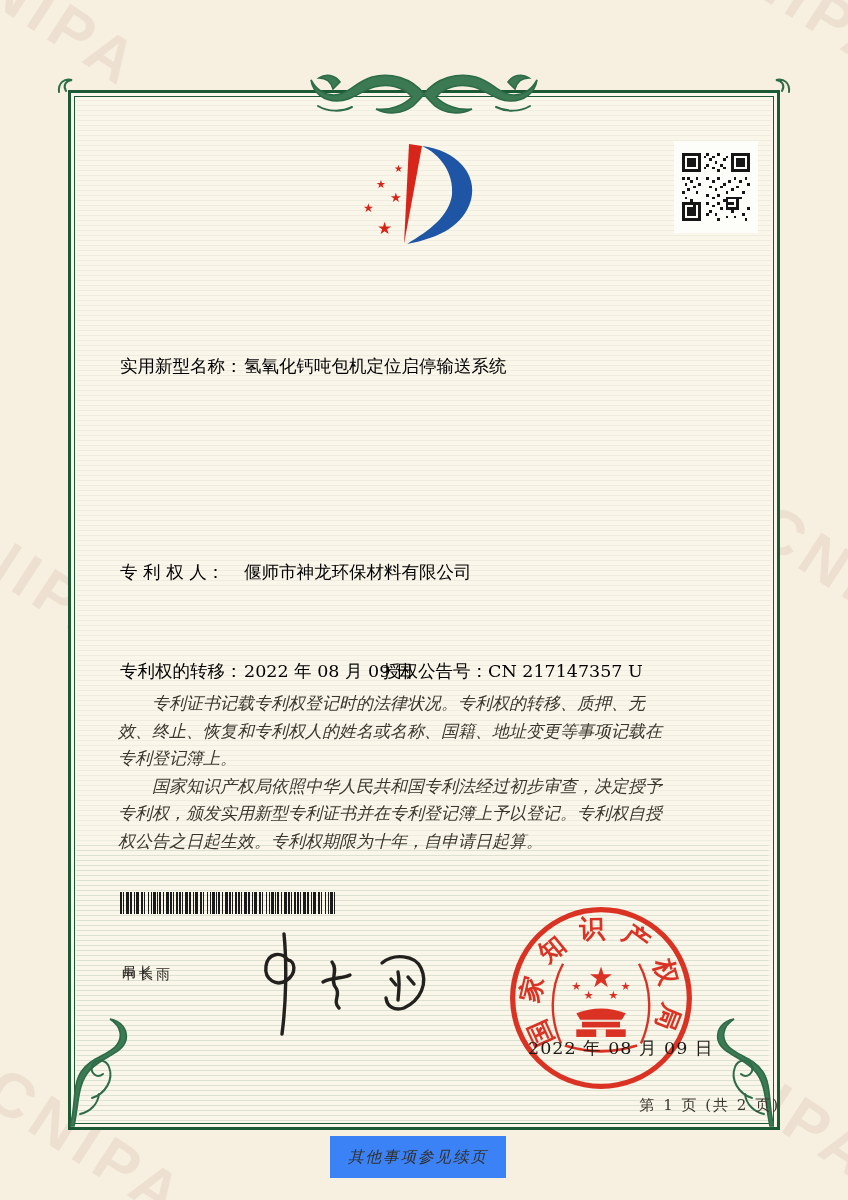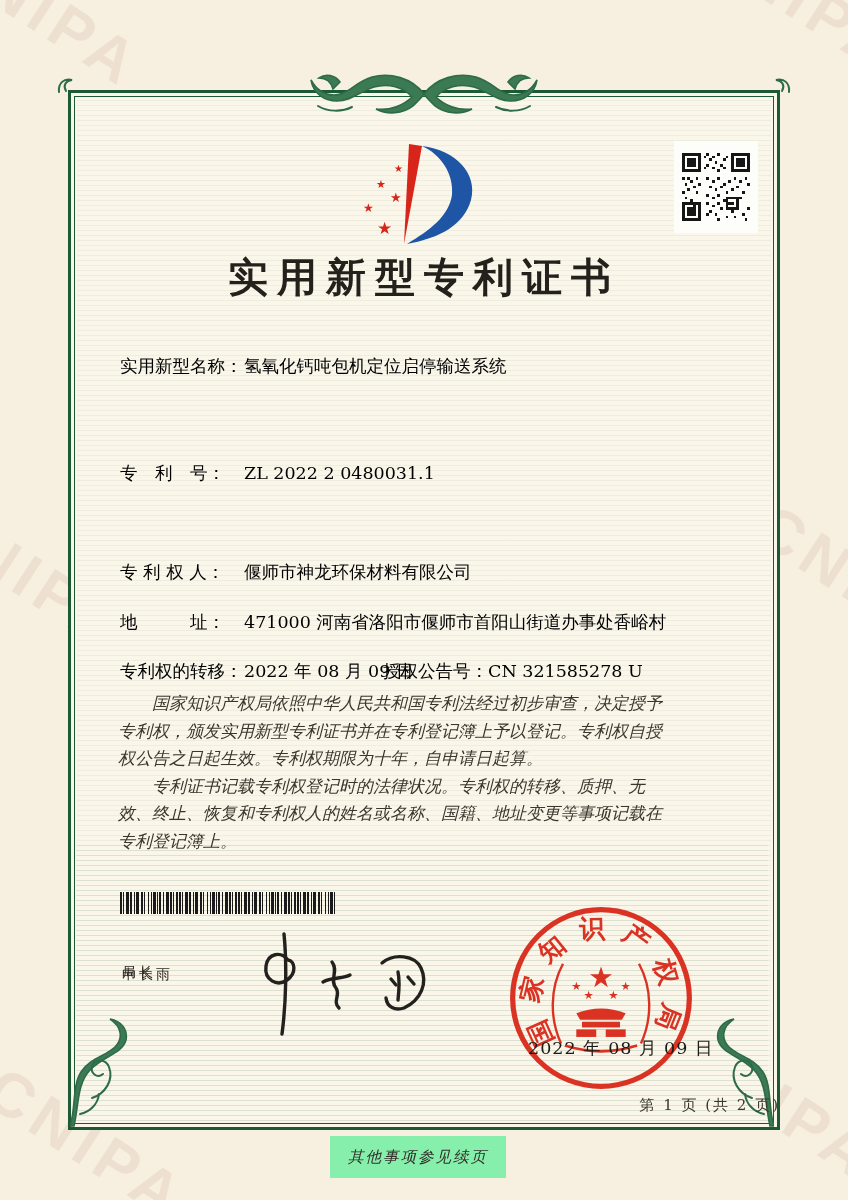--- a/index.html
+++ b/index.html
@@ -59,21 +59,21 @@
   .body-text p{margin:0;text-indent:2em;}
   
   .barcode{position:absolute;left:120px;top:892px;z-index:3;}
   .sig-label{position:absolute;left:122px;z-index:3;font-size:14px;letter-spacing:3px;color:#2e2a24;}
   .signature-svg{position:absolute;left:232px;top:922px;z-index:3;}
   .seal{position:absolute;left:506px;top:903px;width:190px;height:190px;z-index:4;opacity:.95;}
   .seal-date{position:absolute;left:528px;top:1036px;z-index:5;font-size:17.5px;letter-spacing:1px;color:#1d1a16;white-space:nowrap;}
   .page-info{position:absolute;left:68px;top:1096px;width:712px;text-align:right;z-index:3;font-size:15px;letter-spacing:2px;color:#3b362e;}
   .note-box{
     position:absolute;left:330px;top:1136px;width:176px;height:42px;z-index:3;
-    background:#86efac;display:flex;align-items:center;justify-content:center;
+    background:#3b82f6;display:flex;align-items:center;justify-content:center;
     font-size:15.5px;font-style:italic;letter-spacing:2px;color:#33302a;
   }
 </style>
 </head>
 <body>
 
 <div id="page">
 
   <div class="wm" style="left:-70px;top:-25px;">CNIPA</div>
   <div class="wm" style="left:688px;top:-38px;">CNIPA</div>
@@ -146,44 +146,37 @@
       <g fill="#161616">
         <rect x="2" y="2" width="3" height="3"></rect>
           <rect x="20" y="2" width="3" height="3"></rect>
           <rect x="2" y="20" width="3" height="3"></rect>
         <rect x="18" y="18" width="1" height="1"></rect>
         <path d="M9 0h1v1H9z M11 1h1v1h-1z M13 0h1v1h-1z M15 2h1v1h-1z M10 2h1v1h-1z M12 3h1v1h-1z M14 4h1v1h-1z M16 1h1v1h-1z M9 4h1v1H9z M11 5h1v1h-1z M13 6h1v1h-1z M15 5h1v1h-1z M8 1h1v1H8z M8 5h1v1H8z M0 9h1v1H0z M2 9h1v1H2z M1 11h1v1H1z M3 10h1v1H3z M5 9h1v1H5z M4 12h1v1H4z M6 11h1v1H6z M2 13h1v1H2z M0 14h1v1H0z M5 14h1v1H5z M9 9h1v1H9z M11 10h1v1h-1z M13 9h1v1h-1z M15 11h1v1h-1z M17 10h1v1h-1z M19 9h1v1h-1z M21 10h1v1h-1z M23 9h1v1h-1z M10 12h1v1h-1z M12 13h1v1h-1z M14 12h1v1h-1z M16 14h1v1h-1z M18 13h1v1h-1z M20 12h1v1h-1z M22 14h1v1h-1z M9 15h1v1H9z M11 16h1v1h-1z M13 15h1v1h-1z M24 11h1v1h-1z M1 16h1v1H1z M3 17h1v1H3z M0 20h1v1H0z M2 21h1v1H2z M4 19h1v1H4z M6 22h1v1H6z M1 24h1v1H1z M5 24h1v1H5z M9 18h1v1H9z M11 19h1v1h-1z M13 18h1v1h-1z M15 17h1v1h-1z M10 21h1v1h-1z M12 22h1v1h-1z M14 20h1v1h-1z M16 23h1v1h-1z M18 21h1v1h-1z M20 19h1v1h-1z M22 22h1v1h-1z M24 20h1v1h-1z M17 18h1v1h-1z M19 23h1v1h-1z M21 16h1v1h-1z M23 24h1v1h-1z M9 22h1v1H9z M13 24h1v1h-1z"></path>
       </g>
     </svg>
   </div>
 
-  <div class="title">实用新型专利证书</div>
 
   <div class="row" style="top:354px;">
     <span class="lbl">实用新型名称：</span><span class="val">氢氧化钙吨包机定位启停输送系统</span>
   </div>
-  <div class="row" style="top:461px;">
-    <span class="lbl">专　利　号：</span><span class="val">ZL 2022 2 0480031.1</span>
-  </div>
   <div class="row" style="top:560px;">
     <span class="lbl">专 利 权 人：</span><span class="val">偃师市神龙环保材料有限公司</span>
-  </div>
-  <div class="row" style="top:610px;">
-    <span class="lbl">地　　　址：</span><span class="val">471000  河南省洛阳市偃师市首阳山街道办事处香峪村</span>
   </div>
   <div class="row" style="top:659px;">
     <span class="lbl">专利权的转移：</span><span class="val">2022 年 08 月 09 日</span>
     <span class="pair2">
-      <span>授权公告号：</span><span>CN 321585278 U</span>
+      <span>授权公告号：</span><span>CN 217147357 U</span>
     </span>
   </div>
 
   <div class="body-text">
+    <p>专利证书记载专利权登记时的法律状况。专利权的转移、质押、无效、终止、恢复和专利权人的姓名或名称、国籍、地址变更等事项记载在专利登记簿上。</p>
     <p>国家知识产权局依照中华人民共和国专利法经过初步审查，决定授予专利权，颁发实用新型专利证书并在专利登记簿上予以登记。专利权自授权公告之日起生效。专利权期限为十年，自申请日起算。</p>
-    <p>专利证书记载专利权登记时的法律状况。专利权的转移、质押、无效、终止、恢复和专利权人的姓名或名称、国籍、地址变更等事项记载在专利登记簿上。</p>
   </div>
 
   <svg class="barcode" width="215" height="22" viewBox="0 0 215 22">
     <path d="M0 11 H215" stroke="#1a1a1a" stroke-width="22" fill="none" stroke-dasharray="2 1 1 2 3 1 2 2 1 1 3 2 2 1 1 3 1 2 1 1 3 1 1 1 2 2 1 2 3 1 2 1 1 2 2 1"></path>
   </svg>
 
   <div class="sig-label" style="top:964px;">局长</div>
   <div class="sig-label" style="top:966px;">申长雨</div>
 
   <svg class="signature-svg" width="212" height="120" viewBox="0 0 212 120">

